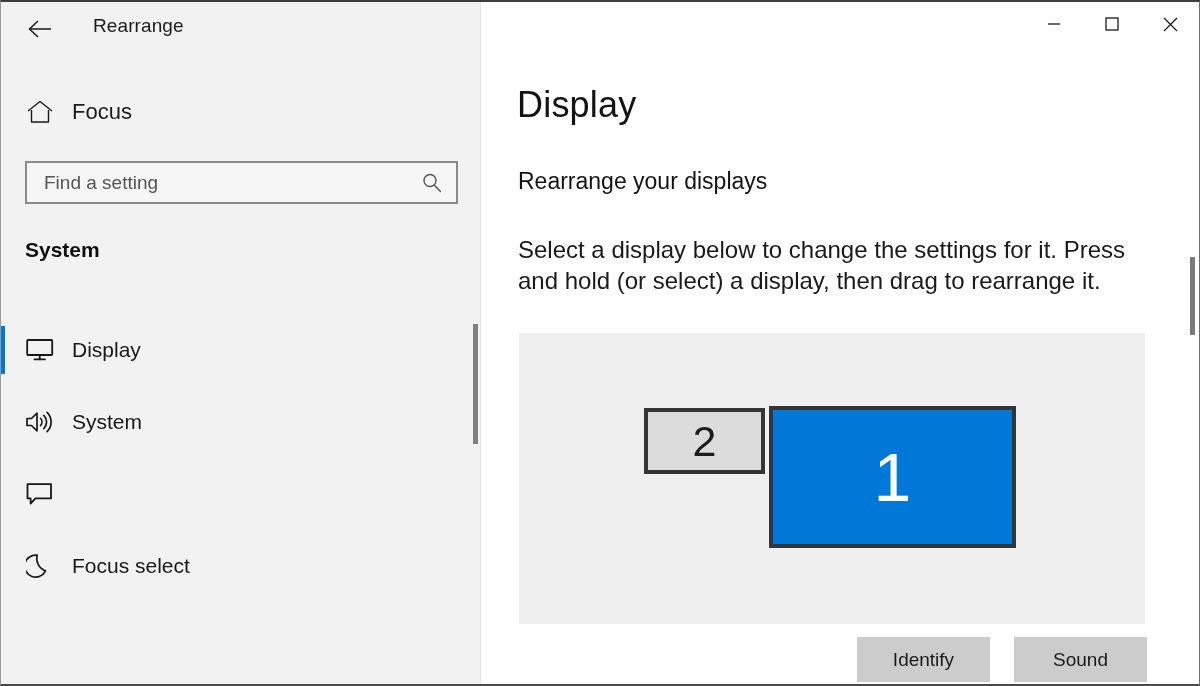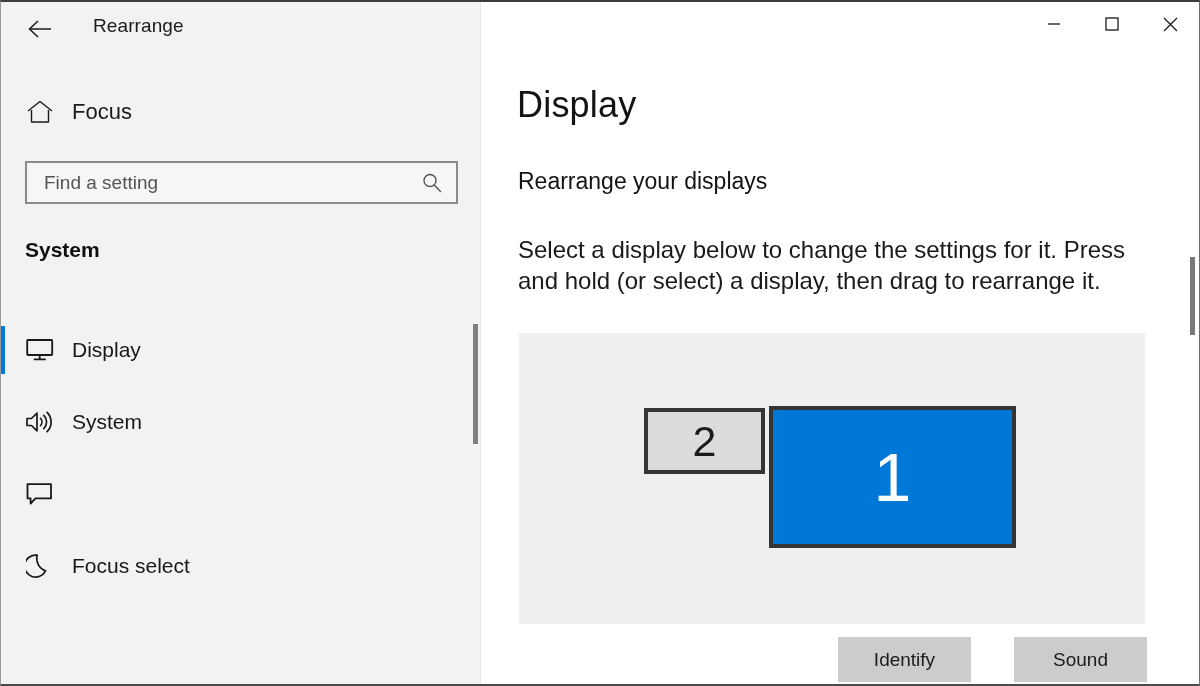--- a/index.html
+++ b/index.html
@@ -239,21 +239,21 @@
     position: absolute;
     top: 0;
     height: 45px;
     background: #cccccc;
     border: none;
     font-family: "Liberation Sans", sans-serif;
     font-size: 19px;
     color: #1b1b1b;
     cursor: pointer;
   }
-  #identify-btn { left: 357px; width: 133px; }
+  #identify-btn { left: 376px; width: 133px; }
   #detect-btn   { left: 533px; width: 133px; }
 
   #content-scrollbar {
     position: absolute;
     right: 0; top: 0;
     width: 14px; height: 100%;
     background: transparent;
     cursor: pointer;
   }
   #content-thumb {

